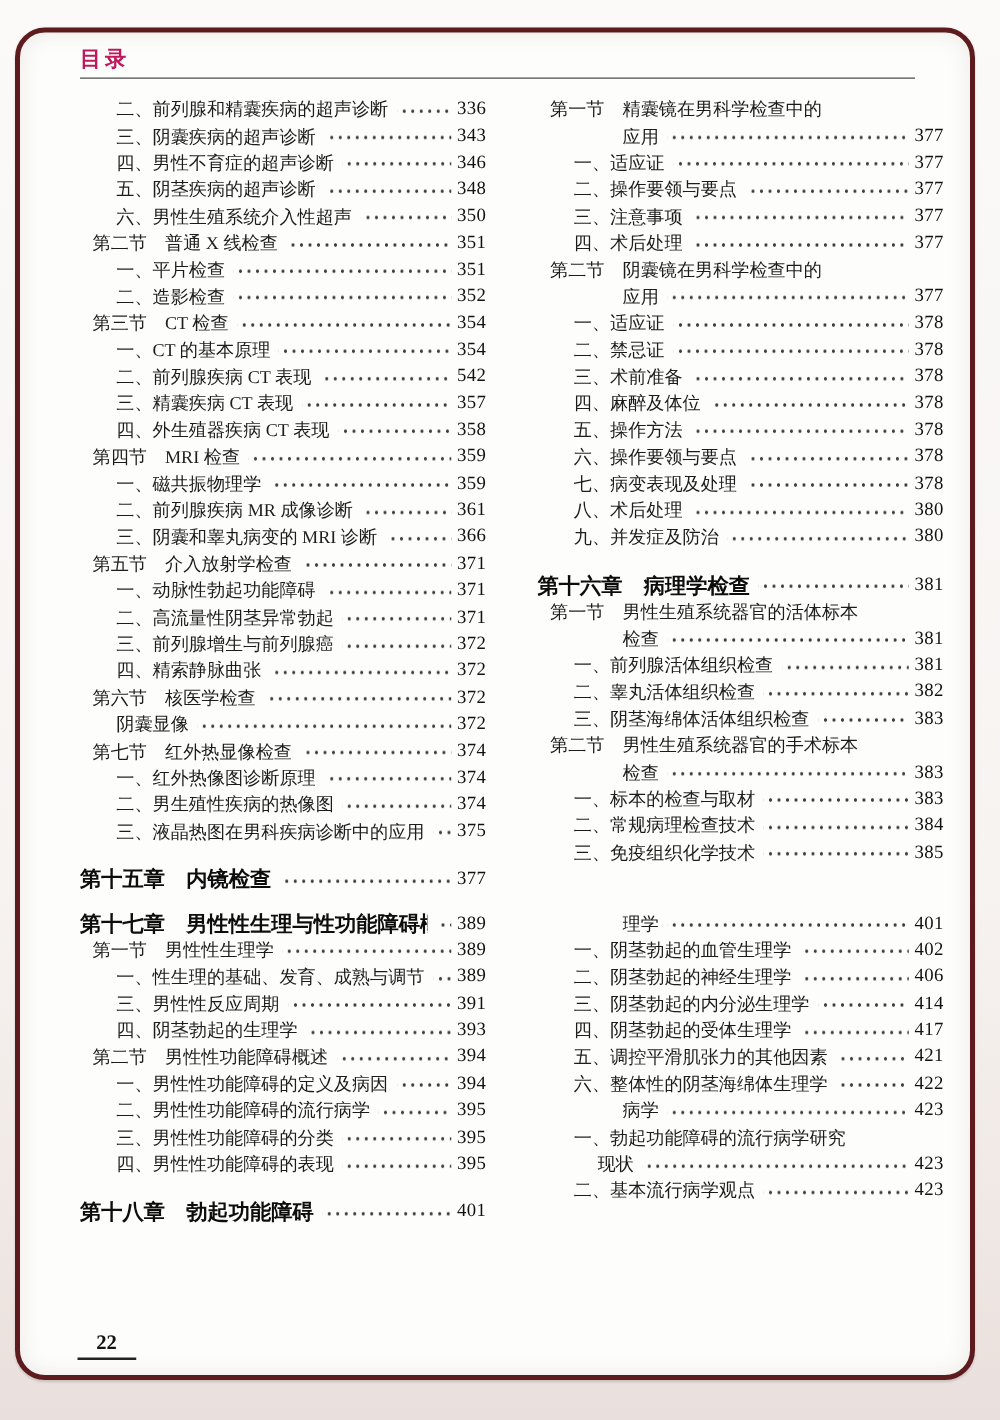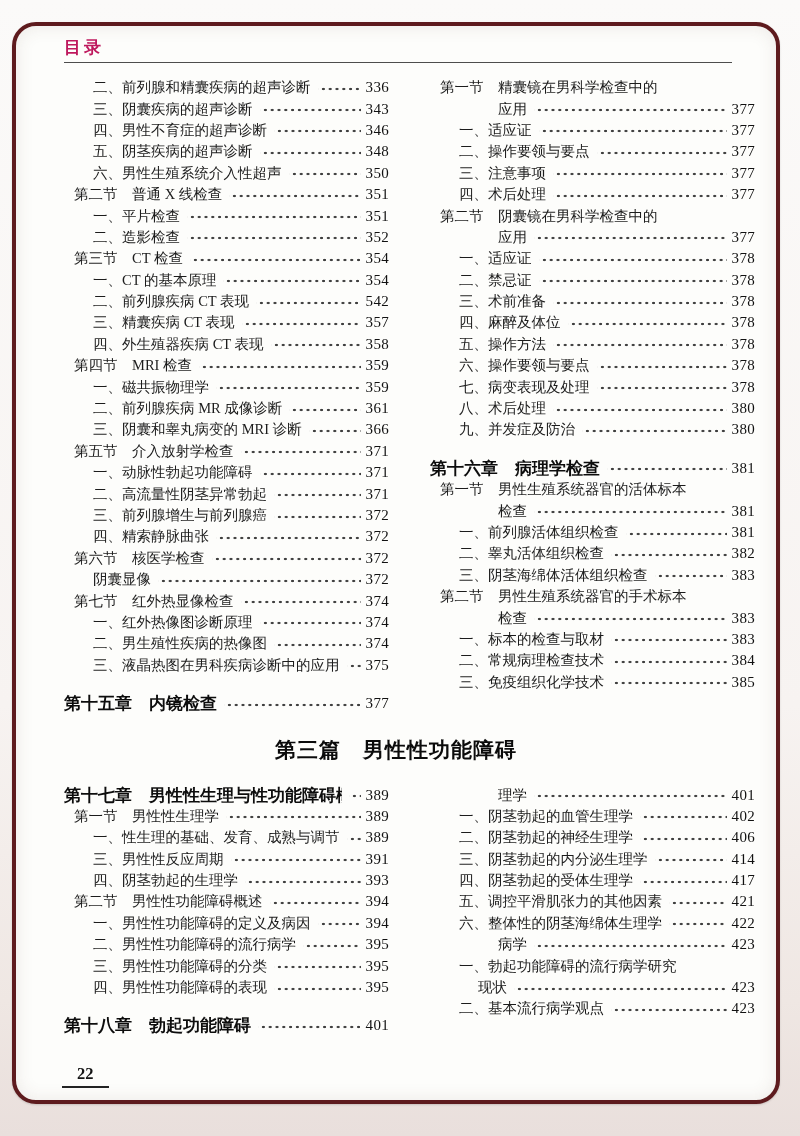--- a/index.html
+++ b/index.html
@@ -339,23 +339,20 @@
           <span class="num">384</span>
         </div>
         <div class="row sub">
           <span class="t">三、免疫组织化学技术</span>
           <span class="leader"></span>
           <span class="num">385</span>
         </div>
       </div>
   </div>
 
-  <div class="part-heading">
-    <span>第三篇</span><span class="sp"></span><span>男性性功能障碍</span>
-  </div>
 
   <div class="cols">
     <div class="col">
         <div class="row ch">
           <span class="t">第十七章　男性性生理与性功能障碍概述</span>
           <span class="leader"></span>
           <span class="num">389</span>
         </div>
         <div class="row sec">
           <span class="t">第一节　男性性生理学</span>

